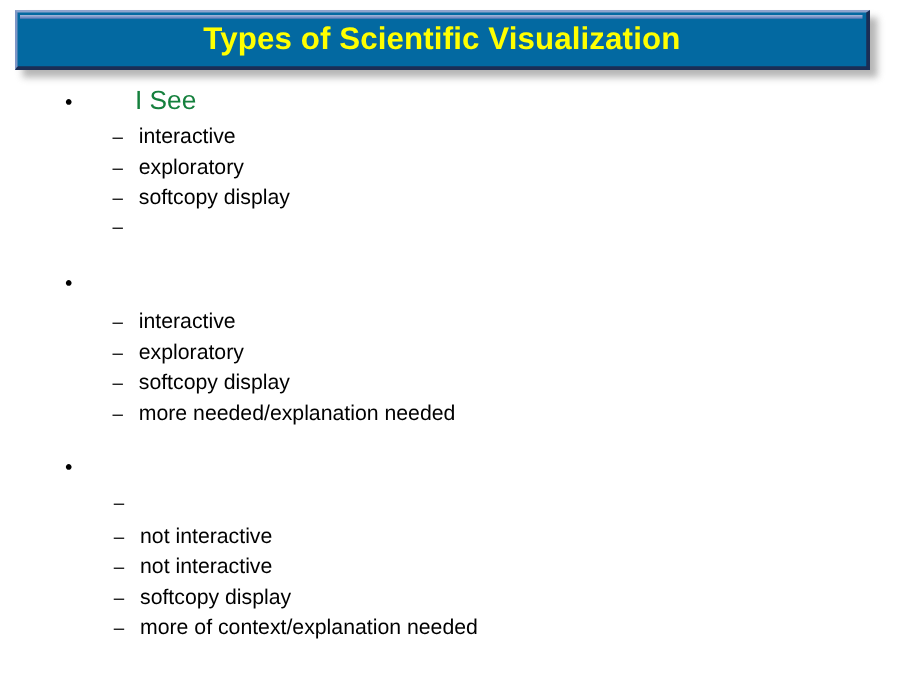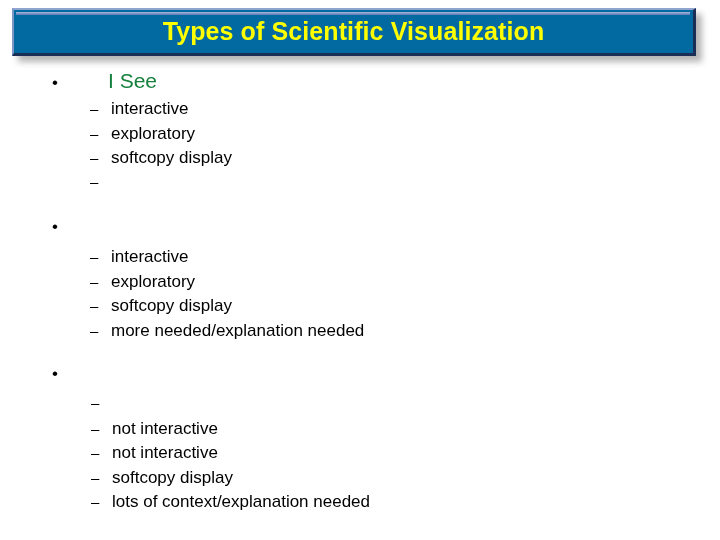--- a/index.html
+++ b/index.html
@@ -196,17 +196,17 @@
     <div class="level2-row">
       <span class="level2-marker">–</span>
       <span class="level2-text">not interactive</span>
     </div>
     <div class="level2-row">
       <span class="level2-marker">–</span>
       <span class="level2-text">softcopy display</span>
     </div>
     <div class="level2-row">
       <span class="level2-marker">–</span>
-      <span class="level2-text">lots of context/explanation needed</span>
+      <span class="level2-text">more of context/explanation needed</span>
     </div>
   </div>
 
 </div>
 
 </body></html>

